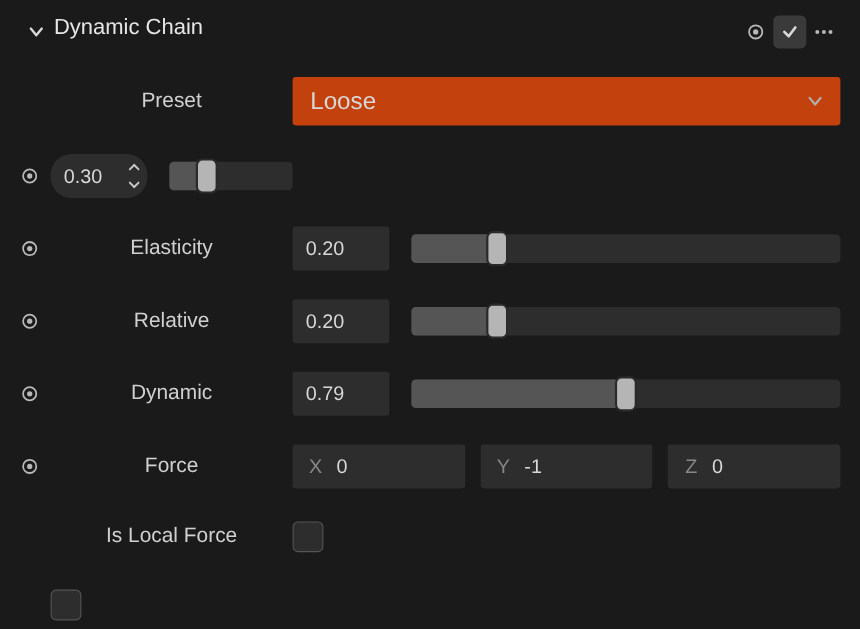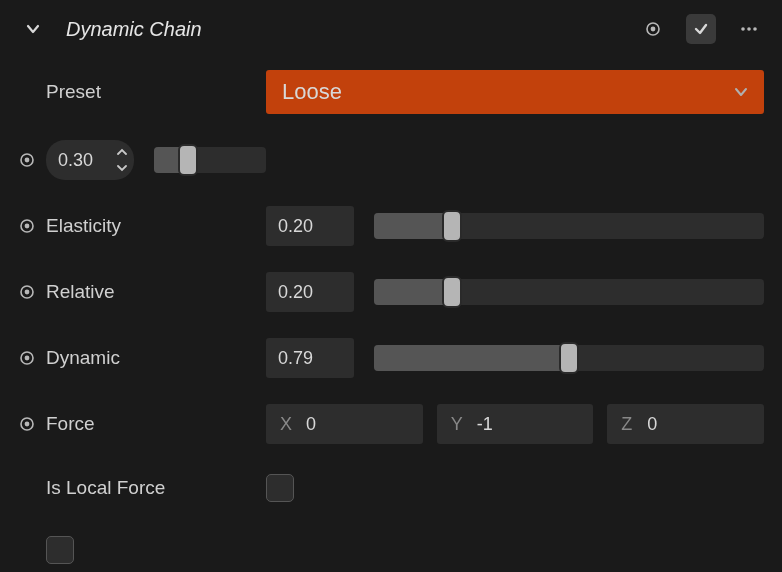--- a/index.html
+++ b/index.html
@@ -8,40 +8,40 @@
     font-family: -apple-system, BlinkMacSystemFont, "Segoe UI", Arial, sans-serif;
     color: #d8d8d8;
     width: 782px;
     height: 572px;
     overflow: hidden;
     font-size: 18px;
   }
   .panel { padding: 14px 18px 14px 18px; }
   .hdr {
     display: flex;
-    align-items: center;
-    gap: 18px;
+    align-items: flex-start;
+    gap: 1px;
     margin-bottom: 26px;
-    font-style: italic;
   }
   .hdr-title { font-weight: 500; font-size: 20px; color: #e6e6e6; }
   .hdr-spacer { flex: 1; }
   .icon-btn {
     width: 30px; height: 30px;
     display: flex; align-items: center; justify-content: center;
     border-radius: 5px;
   }
   .icon-btn.filled { background: #3a3a3a; }
 
   .row {
     display: grid;
     grid-template-columns: 28px 220px 1fr;
     align-items: center;
     margin-bottom: 26px;
     min-height: 36px;
+    text-align: center;
   }
   .row.tall { min-height: 44px; }
   .keyframe {
     width: 18px; height: 18px;
     display:flex; align-items:center; justify-content:center;
   }
   .label { color: #d0d0d0; font-size: 19px; }
 
   .preset-select {
     background: #c2410c;

